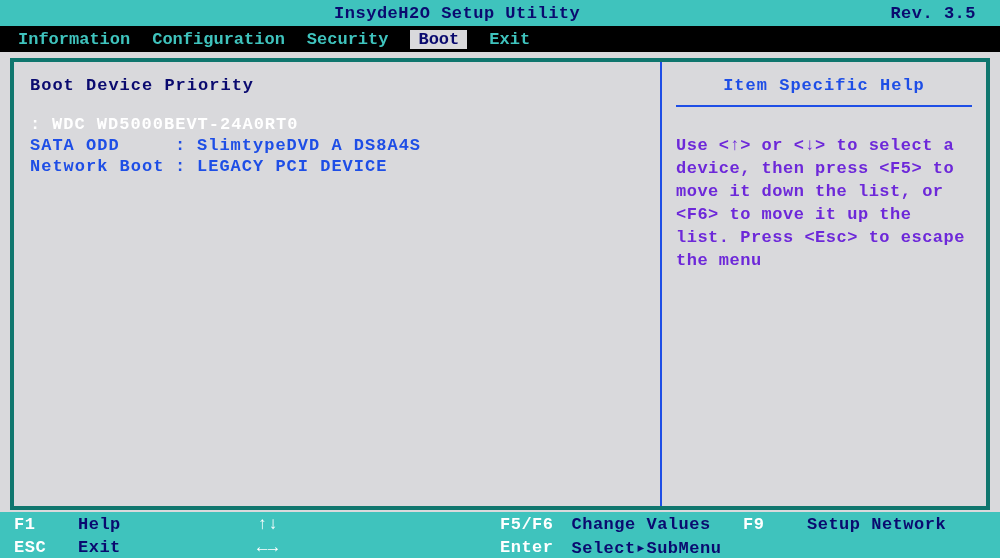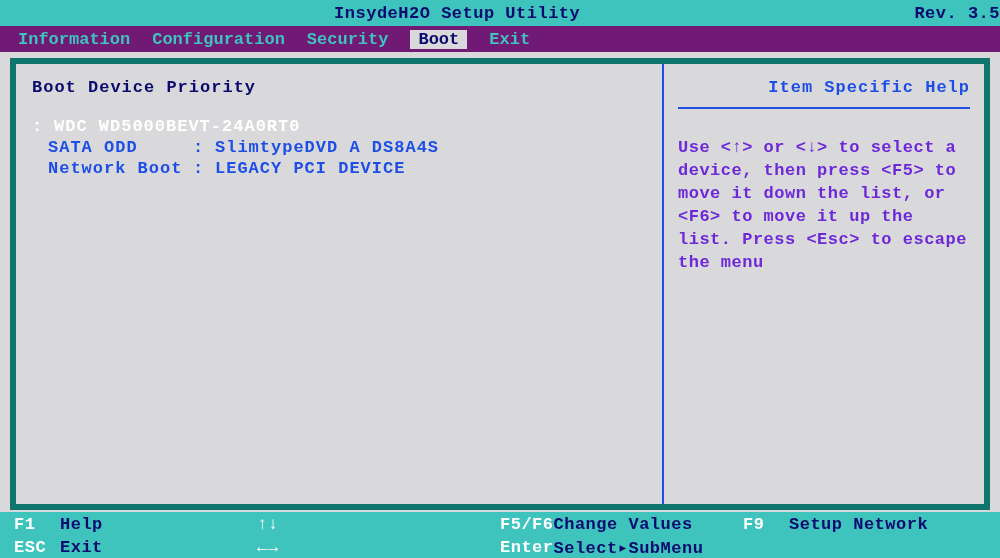--- a/index.html
+++ b/index.html
@@ -11,93 +11,93 @@
       font-size: 17px;
       background: #d9d9dc;
       overflow: hidden;
     }
     .title-bar {
       height: 26px;
       background: #3fc3bd;
       color: #0a0a6f;
       display: flex;
       align-items: center;
-      padding: 0 0;
+      padding: 0 24px;
       font-weight: bold;
       letter-spacing: 0.5px;
     }
     .title-center { flex:1; text-align:center; }
     .title-right { }
     .menu-bar {
       height: 26px;
-      background: #701a75;
+      background: #000000;
       color: #3fc3bd;
       display: flex;
       align-items: center;
       gap: 22px;
       padding: 4px 18px;
       font-weight: bold;
     }
     .menu-item { cursor: pointer; }
     .menu-item.active {
       background: #d9d9dc;
       color: #0a0a6f;
       padding: 0 8px;
     }
     .body-wrap {
       padding: 6px 10px 0 10px;
       height: 460px;
     }
     .panels {
       display: flex;
       height: 452px;
-      border: 6px solid #0f766e;
+      border: 4px solid #0f766e;
     }
     .left-panel {
       flex: 0 0 648px;
       padding: 14px 16px;
       border-right: 2px solid #1e4ee6;
     }
     .right-panel {
       flex: 1;
       padding: 14px 14px;
     }
     .section-title {
       color: #0a0a6f;
       margin-bottom: 20px;
       letter-spacing: 1px;
     }
     .boot-row { display:flex; letter-spacing: 1px; margin-bottom:2px; }
     .boot-label { min-width: 145px; }
     .boot-sep { width: 22px; }
     .boot-row.selected { color: #ffffff; }
-    .boot-row.normal { color: #1e4ee6; margin-left: 16px; }
+    .boot-row.normal { color: #1e4ee6; }
     .help-title {
       color: #1e4ee6;
-      text-align: right;
+      text-align: center;
       letter-spacing: 1px;
       padding-bottom: 10px;
     }
     .help-divider { border-top:2px solid #1e4ee6; margin-bottom: 28px; }
     .help-text {
       color: #6d28d9;
       line-height: 1.35;
       letter-spacing: 0.5px;
       white-space: pre-line;
     }
     .footer {
       height: 46px;
       background: #3fc3bd;
       display: grid;
       grid-template-columns: 1fr 1fr 1fr 1fr;
       padding: 2px 14px;
       row-gap: 2px;
       font-weight: bold;
     }
-    .footer-cell { display:flex; align-items:center; height:21px; }
+    .footer-cell { display:flex; align-items:center; gap:18px; height:21px; }
     .fk { color:#ffffff; min-width:46px; letter-spacing:0.5px; }
     .fd { color:#0a0a6f; letter-spacing:0.5px; }
     .sym { font-family: inherit; }
   </style>
 </head>
 <body>
 
 <div class="title-bar">
   <span class="title-center">InsydeH2O Setup Utility</span>
   <span class="title-right">Rev. 3.5</span>

